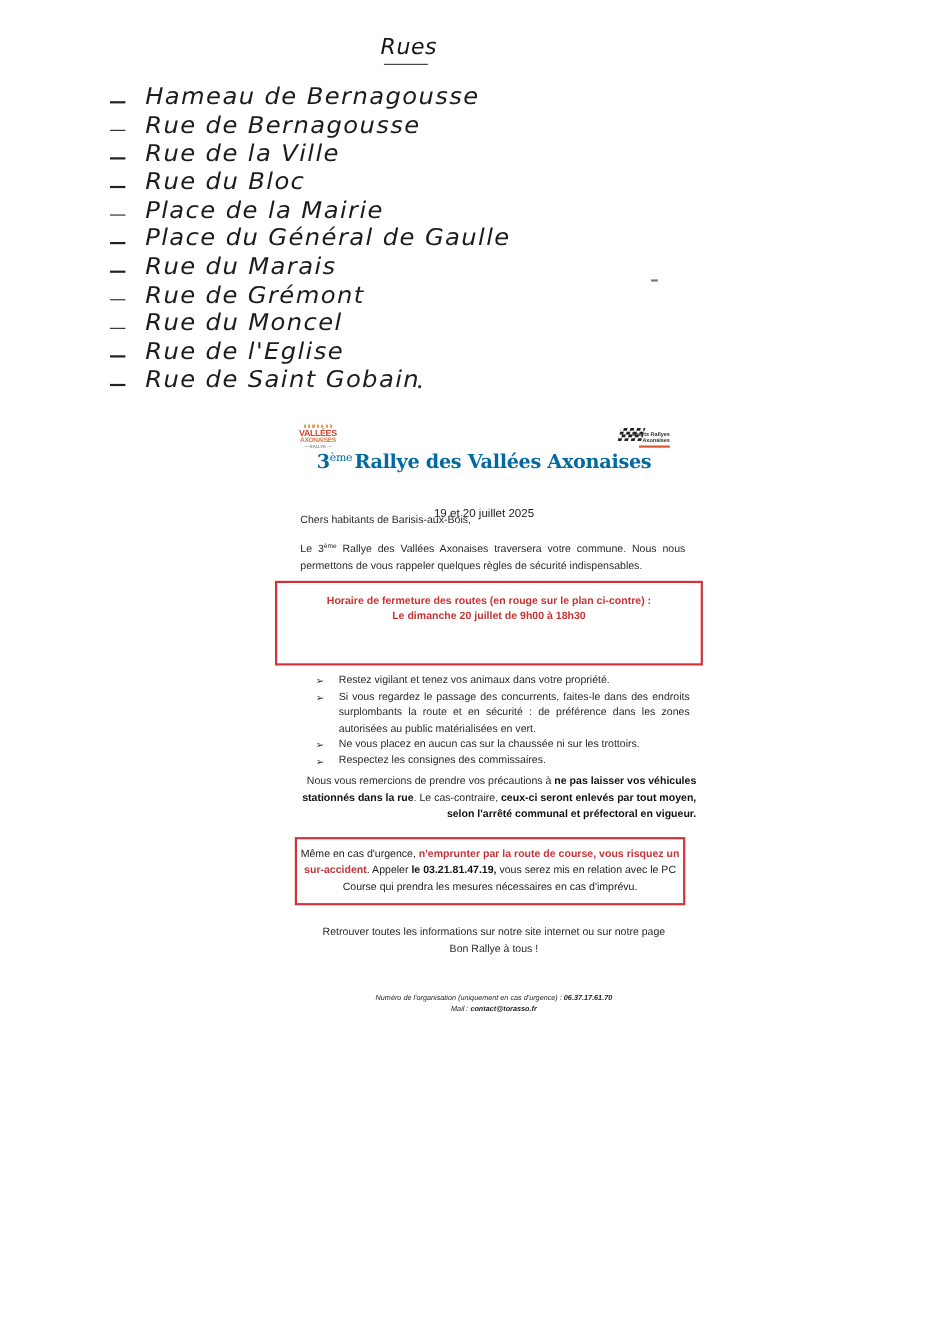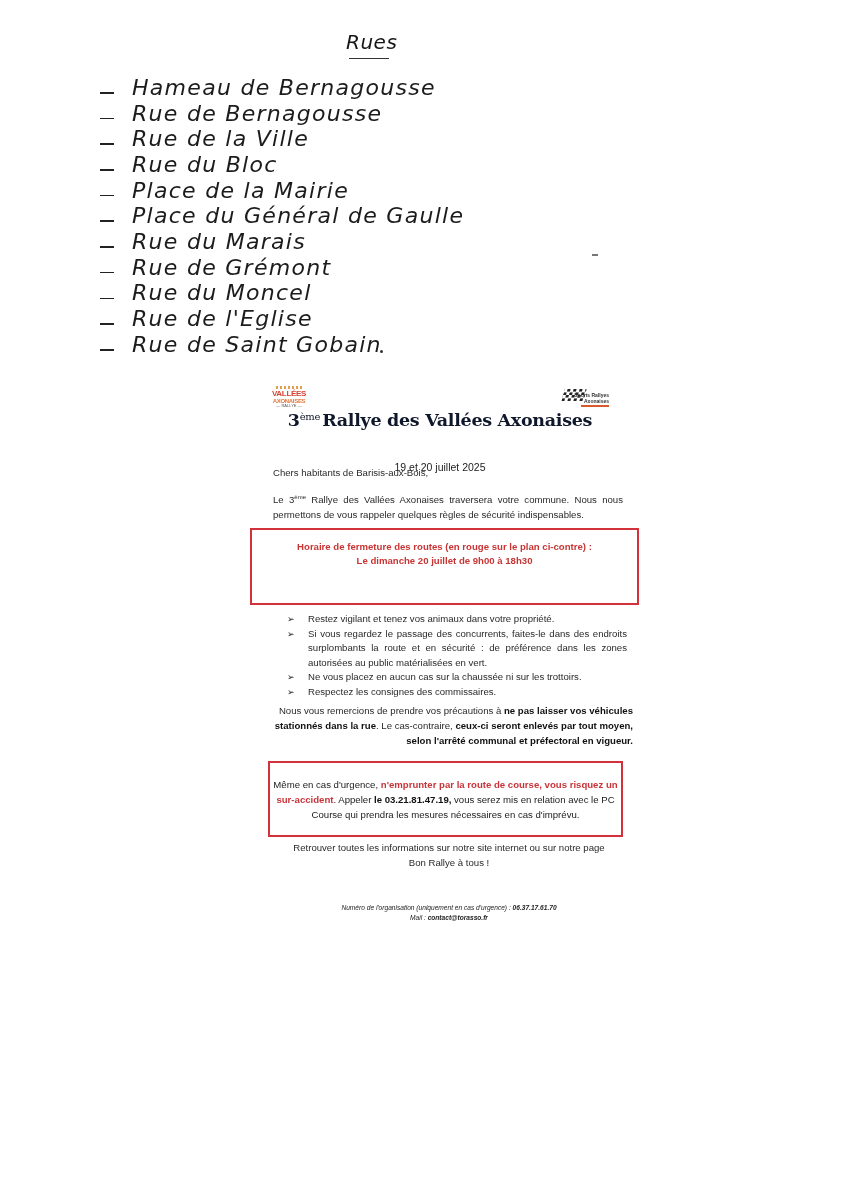--- a/index.html
+++ b/index.html
@@ -154,21 +154,21 @@
 
     .flyer-title {
       position: absolute;
       left: 240px;
       top: 410px;
       width: 400px;
       text-align: center;
       font-family: "DejaVu Serif", serif;
       font-weight: bold;
       font-size: 17.5px;
-      color: #0f172a;
+      color: #0369a1;
       letter-spacing: -0.3px;
       white-space: nowrap;
     }
     .flyer-title sup {
       font-size: 10px;
       font-weight: normal;
       vertical-align: 6px;
       margin-right: 2px;
     }
     .flyer-dates {
@@ -265,23 +265,23 @@
       font-size: 9.6px;
       line-height: 14.8px;
       color: #2a2a2a;
     }
     .thanks b { color: #111; }
 
     .box2 {
       left: 268px;
       top: 761px;
       width: 355px;
-      height: 76px;
-      text-align: center;
-      padding-top: 14px;
+      height: 62px;
+      text-align: center;
+      padding-top: 6px;
       font-size: 9.6px;
       line-height: 15px;
       color: #222;
     }
     .box2 .red { color: #c8343a; font-weight: bold; }
     .box2 b { color: #111; }
 
     .outro {
       position: absolute;
       left: 265px;

